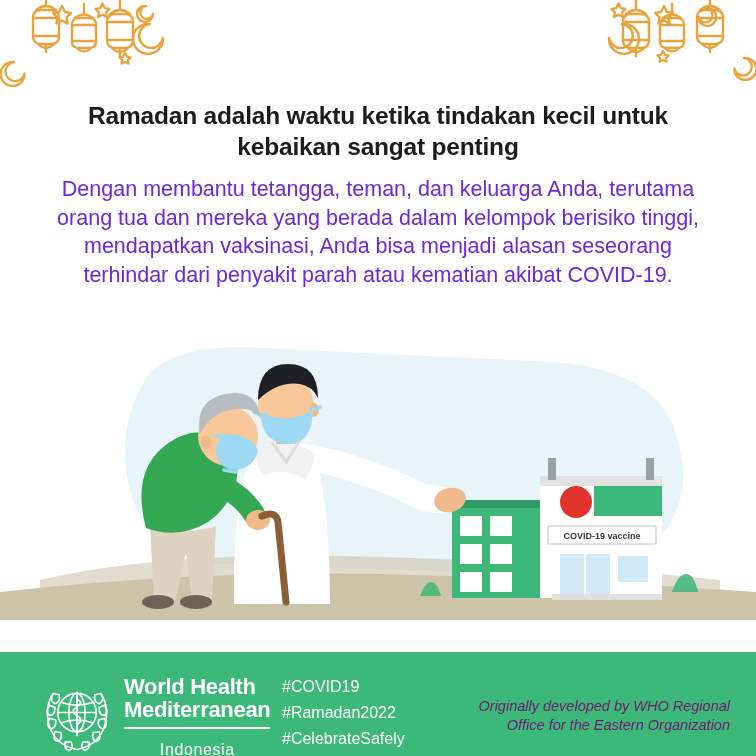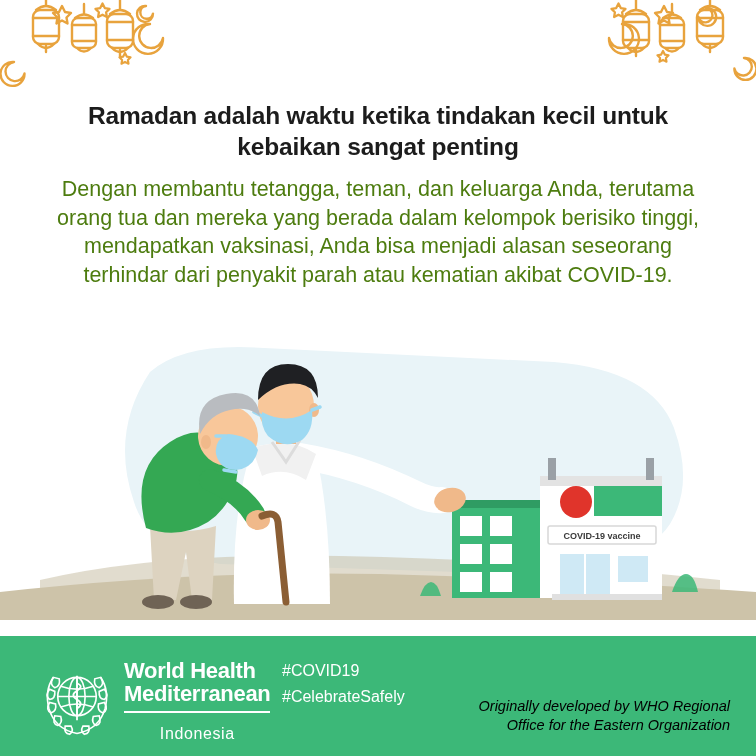--- a/index.html
+++ b/index.html
@@ -43,42 +43,42 @@
   .headline {
     font-size: 24.5px;
     font-weight: bold;
     color: #1c1c1c;
     line-height: 1.28;
     margin: 0 14px 12px 14px;
     letter-spacing: -0.2px;
   }
   .body-copy {
     font-size: 21.5px;
-    color: #4d7c0f;
+    color: #6d28d9;
     line-height: 1.34;
     margin: 8px 6px;
     font-weight: normal;
   }
 
   
   .illustration {
     position: absolute;
     top: 330px;
     left: 0;
     width: 756px;
     height: 290px;
   }
 
   
   .footer {
     position: absolute;
     left: 0;
     bottom: 0;
     width: 756px;
-    height: 120px;
+    height: 104px;
     background: #3cb878;
   }
   .who-logo-wrap {
     position: absolute;
     left: 40px;
     top: 24px;
     display: flex;
     align-items: center;
   }
   .who-emblem {
@@ -113,21 +113,21 @@
     left: 282px;
     top: 22px;
     color: #ffffff;
     font-size: 16px;
     line-height: 1.62;
   }
   .credit {
     position: absolute;
     right: 26px;
     bottom: 20px;
-    color: #000000;
+    color: #701a75;
     font-size: 14.5px;
     font-style: italic;
     text-align: right;
     line-height: 1.35;
   }
 </style>
 </head>
 <body>
 
 <div class="poster">
@@ -338,20 +338,21 @@
       <div class="who-text">
         <div class="who-name">World Health</div>
         <div class="who-name">Mediterranean</div>
         <div class="who-divider"></div>
         <div class="who-country">Indonesia</div>
       </div>
     </div>
 
     <div class="hashtags">
       <div>#COVID19</div>
+      <div>#Ramadan2022</div>
       <div>#CelebrateSafely</div>
     </div>
 
     <div class="credit">
       <div>Originally developed by WHO Regional</div>
       <div>Office for the Eastern Organization</div>
     </div>
 
   </div>
 </div>

